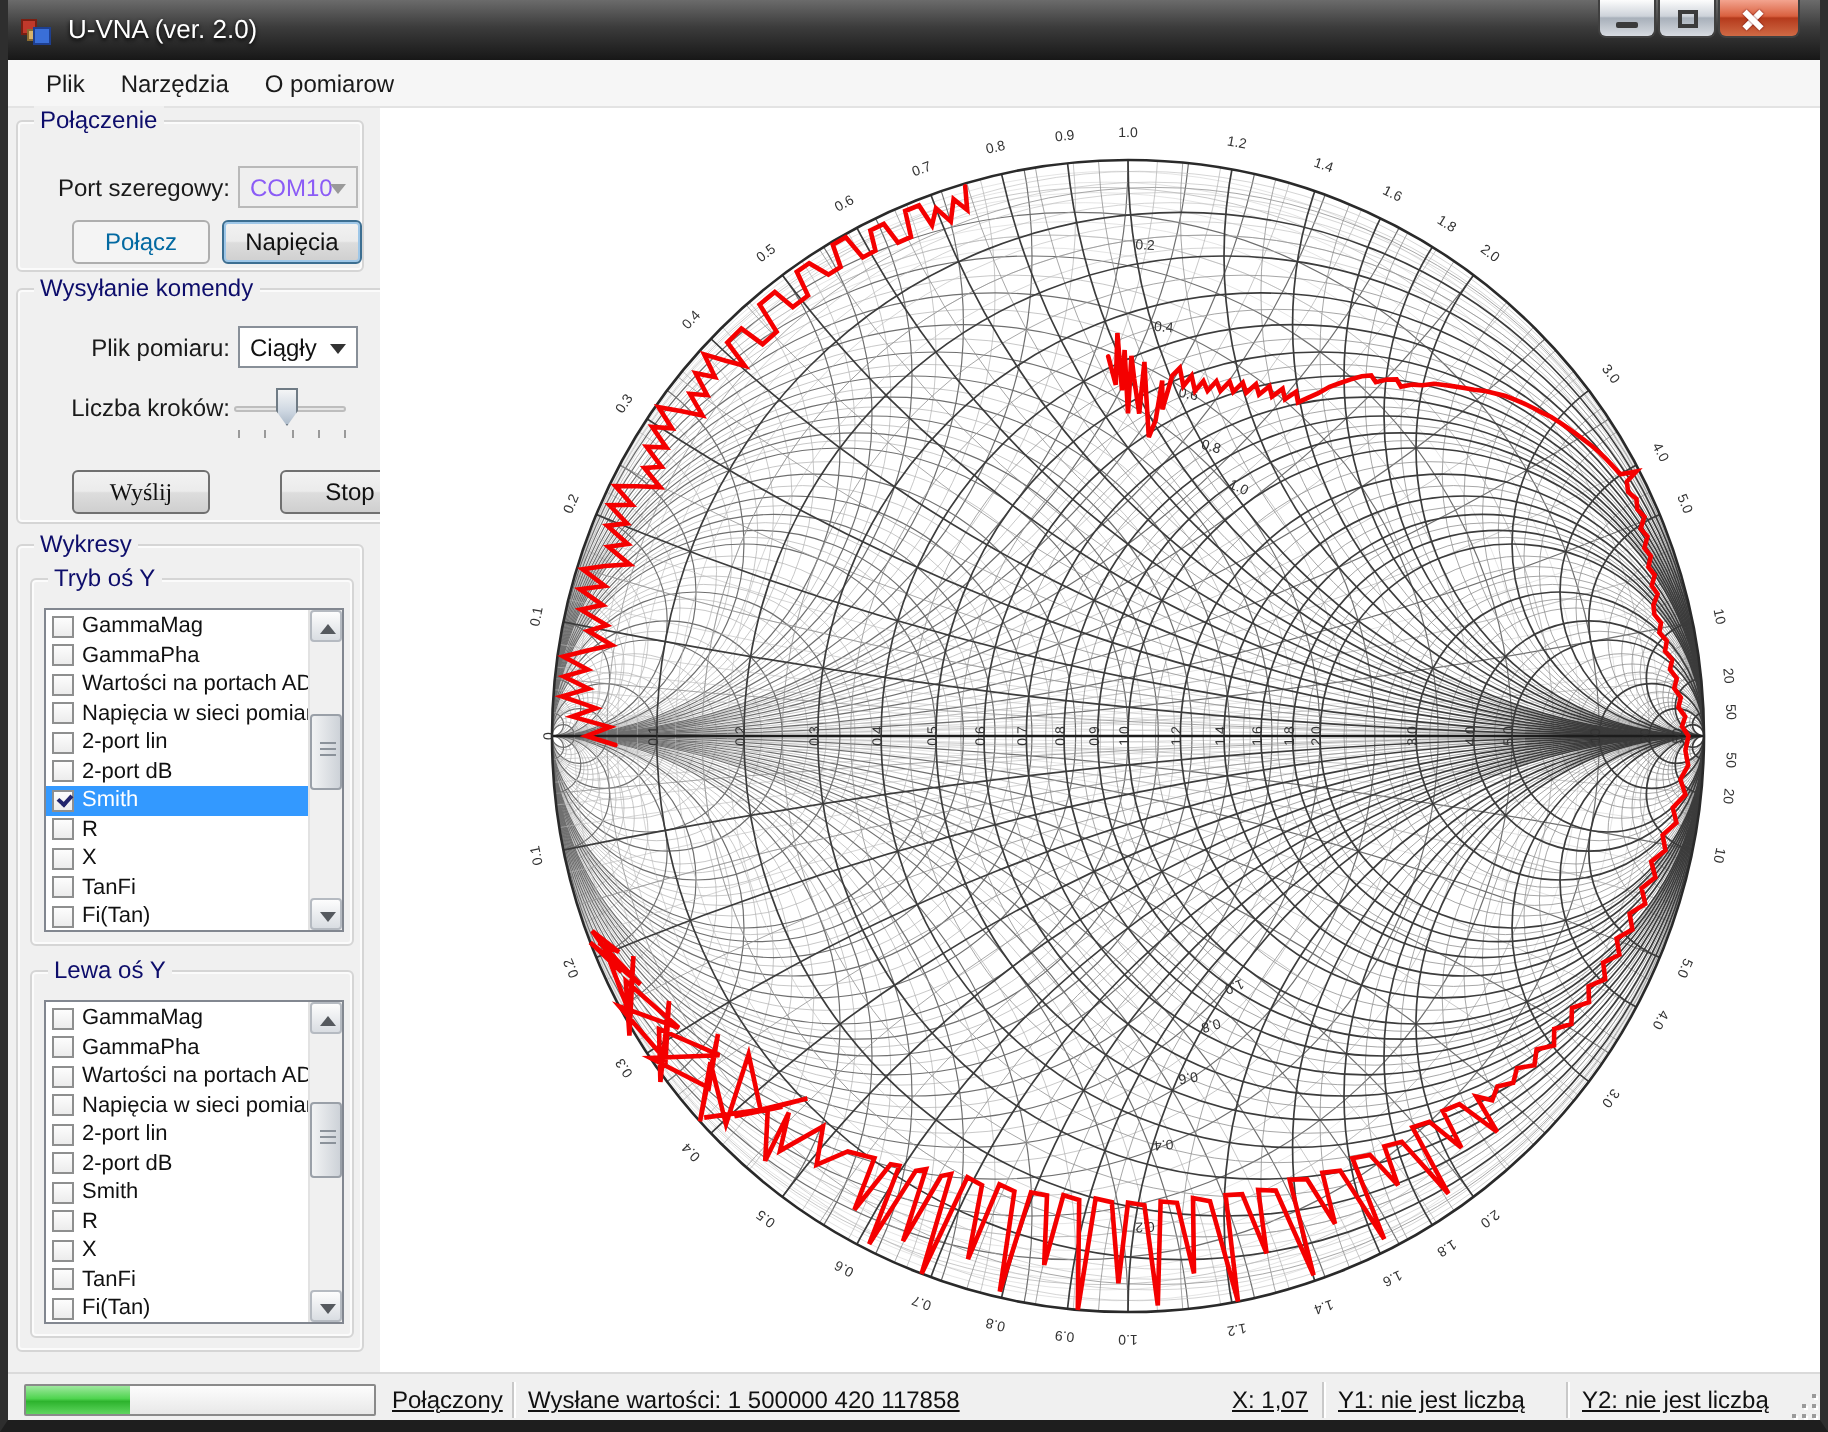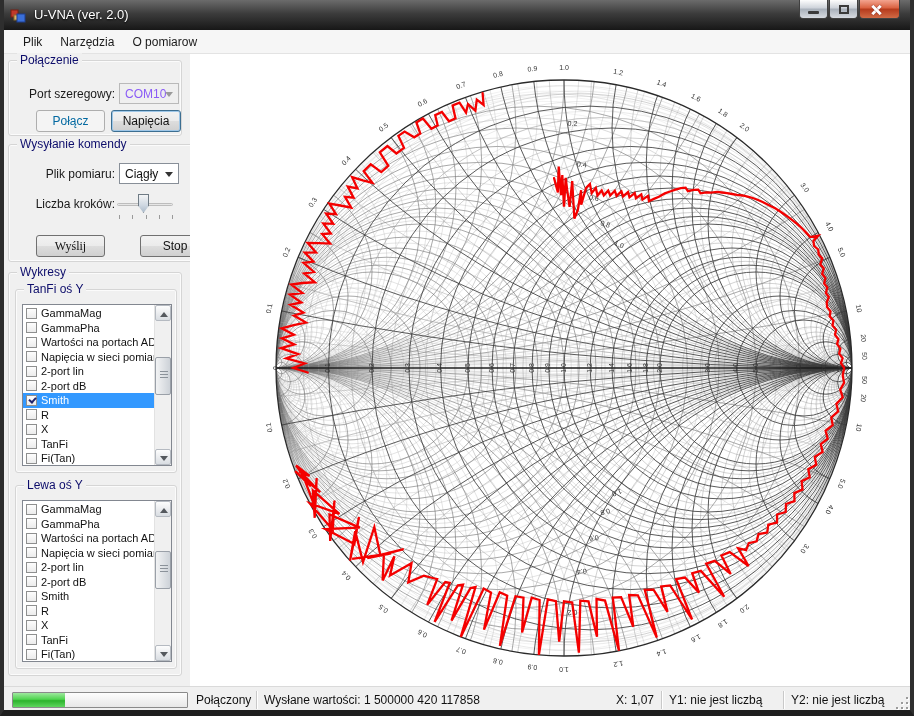--- a/index.html
+++ b/index.html
@@ -79,21 +79,21 @@
   .g-adm-minor{stroke:#b0b0b0;stroke-width:0.35;fill:none;}
   .g-adm-fine {stroke:#d2d2d2;stroke-width:0.3;fill:none;}
   .axis{stroke:#1c1c1c;stroke-width:1.3;}
   .rim{stroke:#2a2a2a;stroke-width:1.3;fill:none;}
   .trace{fill:none;stroke-width:2.3;stroke-linejoin:miter;stroke-linecap:round;}
 
   
   .statusbar{position:absolute;left:0;top:686px;width:906px;height:26px;background:#f0f0f0;border-top:1px solid #dadada;font-size:12px;color:#111;}
   .progress{position:absolute;left:8px;top:5px;width:176px;height:16px;border:1px solid #8a8a8a;background:linear-gradient(180deg,#fdfdfd,#e8e8e8);overflow:hidden;border-radius:1px;}
   .progress-fill{height:100%;background:linear-gradient(180deg,#9fe89f,#4fd44f 45%,#2db32d 55%,#5ed65e);}
-  .sb-item{position:absolute;top:5px;line-height:16px;white-space:nowrap;}
+  .sb-item{position:absolute;top:5px;line-height:16px;white-space:nowrap;text-decoration:underline;}
   .sb-sep{position:absolute;top:4px;width:1px;height:18px;background:#c9c9c9;box-shadow:1px 0 0 #ffffff;}
   .grip{position:absolute;right:2px;bottom:3px;width:12px;height:12px;}
   .grip i{position:absolute;width:2px;height:2px;background:#9a9a9a;box-shadow:1px 1px 0 #fff;}
 </style>
 </head>
 <body>
 
 <div class="window">
   <div class="edge-l"></div>
   <div class="edge-r"></div>
@@ -156,21 +156,21 @@
           <i class="tick"></i>
       </div>
       <div class="btn" style="left:27px;top:90px;width:69px;font-family:Liberation Serif, serif;">Wyślij</div>
       <div class="btn" style="left:102px;top:90px;width:70px;margin-left:29px;">Stop</div>
     </div>
 
     <div class="groupbox" style="left:4px;top:218px;width:174px;height:404px;">
       <span class="gb-title">Wykresy</span>
 
       <div class="groupbox" style="left:6px;top:16px;width:162px;height:184px;">
-        <span class="gb-title">TanFi oś Y</span>
+        <span class="gb-title">Tryb oś Y</span>
         <div class="listbox" style="left:6px;top:14px;width:150px;height:162px;">
           <div class="lb-body" id="lb-left">
               <div class="lb-row">
                 <span class="cb"></span>
                 <span class="lb-label">GammaMag</span>
               </div>
               <div class="lb-row">
                 <span class="cb"></span>
                 <span class="lb-label">GammaPha</span>
               </div>

